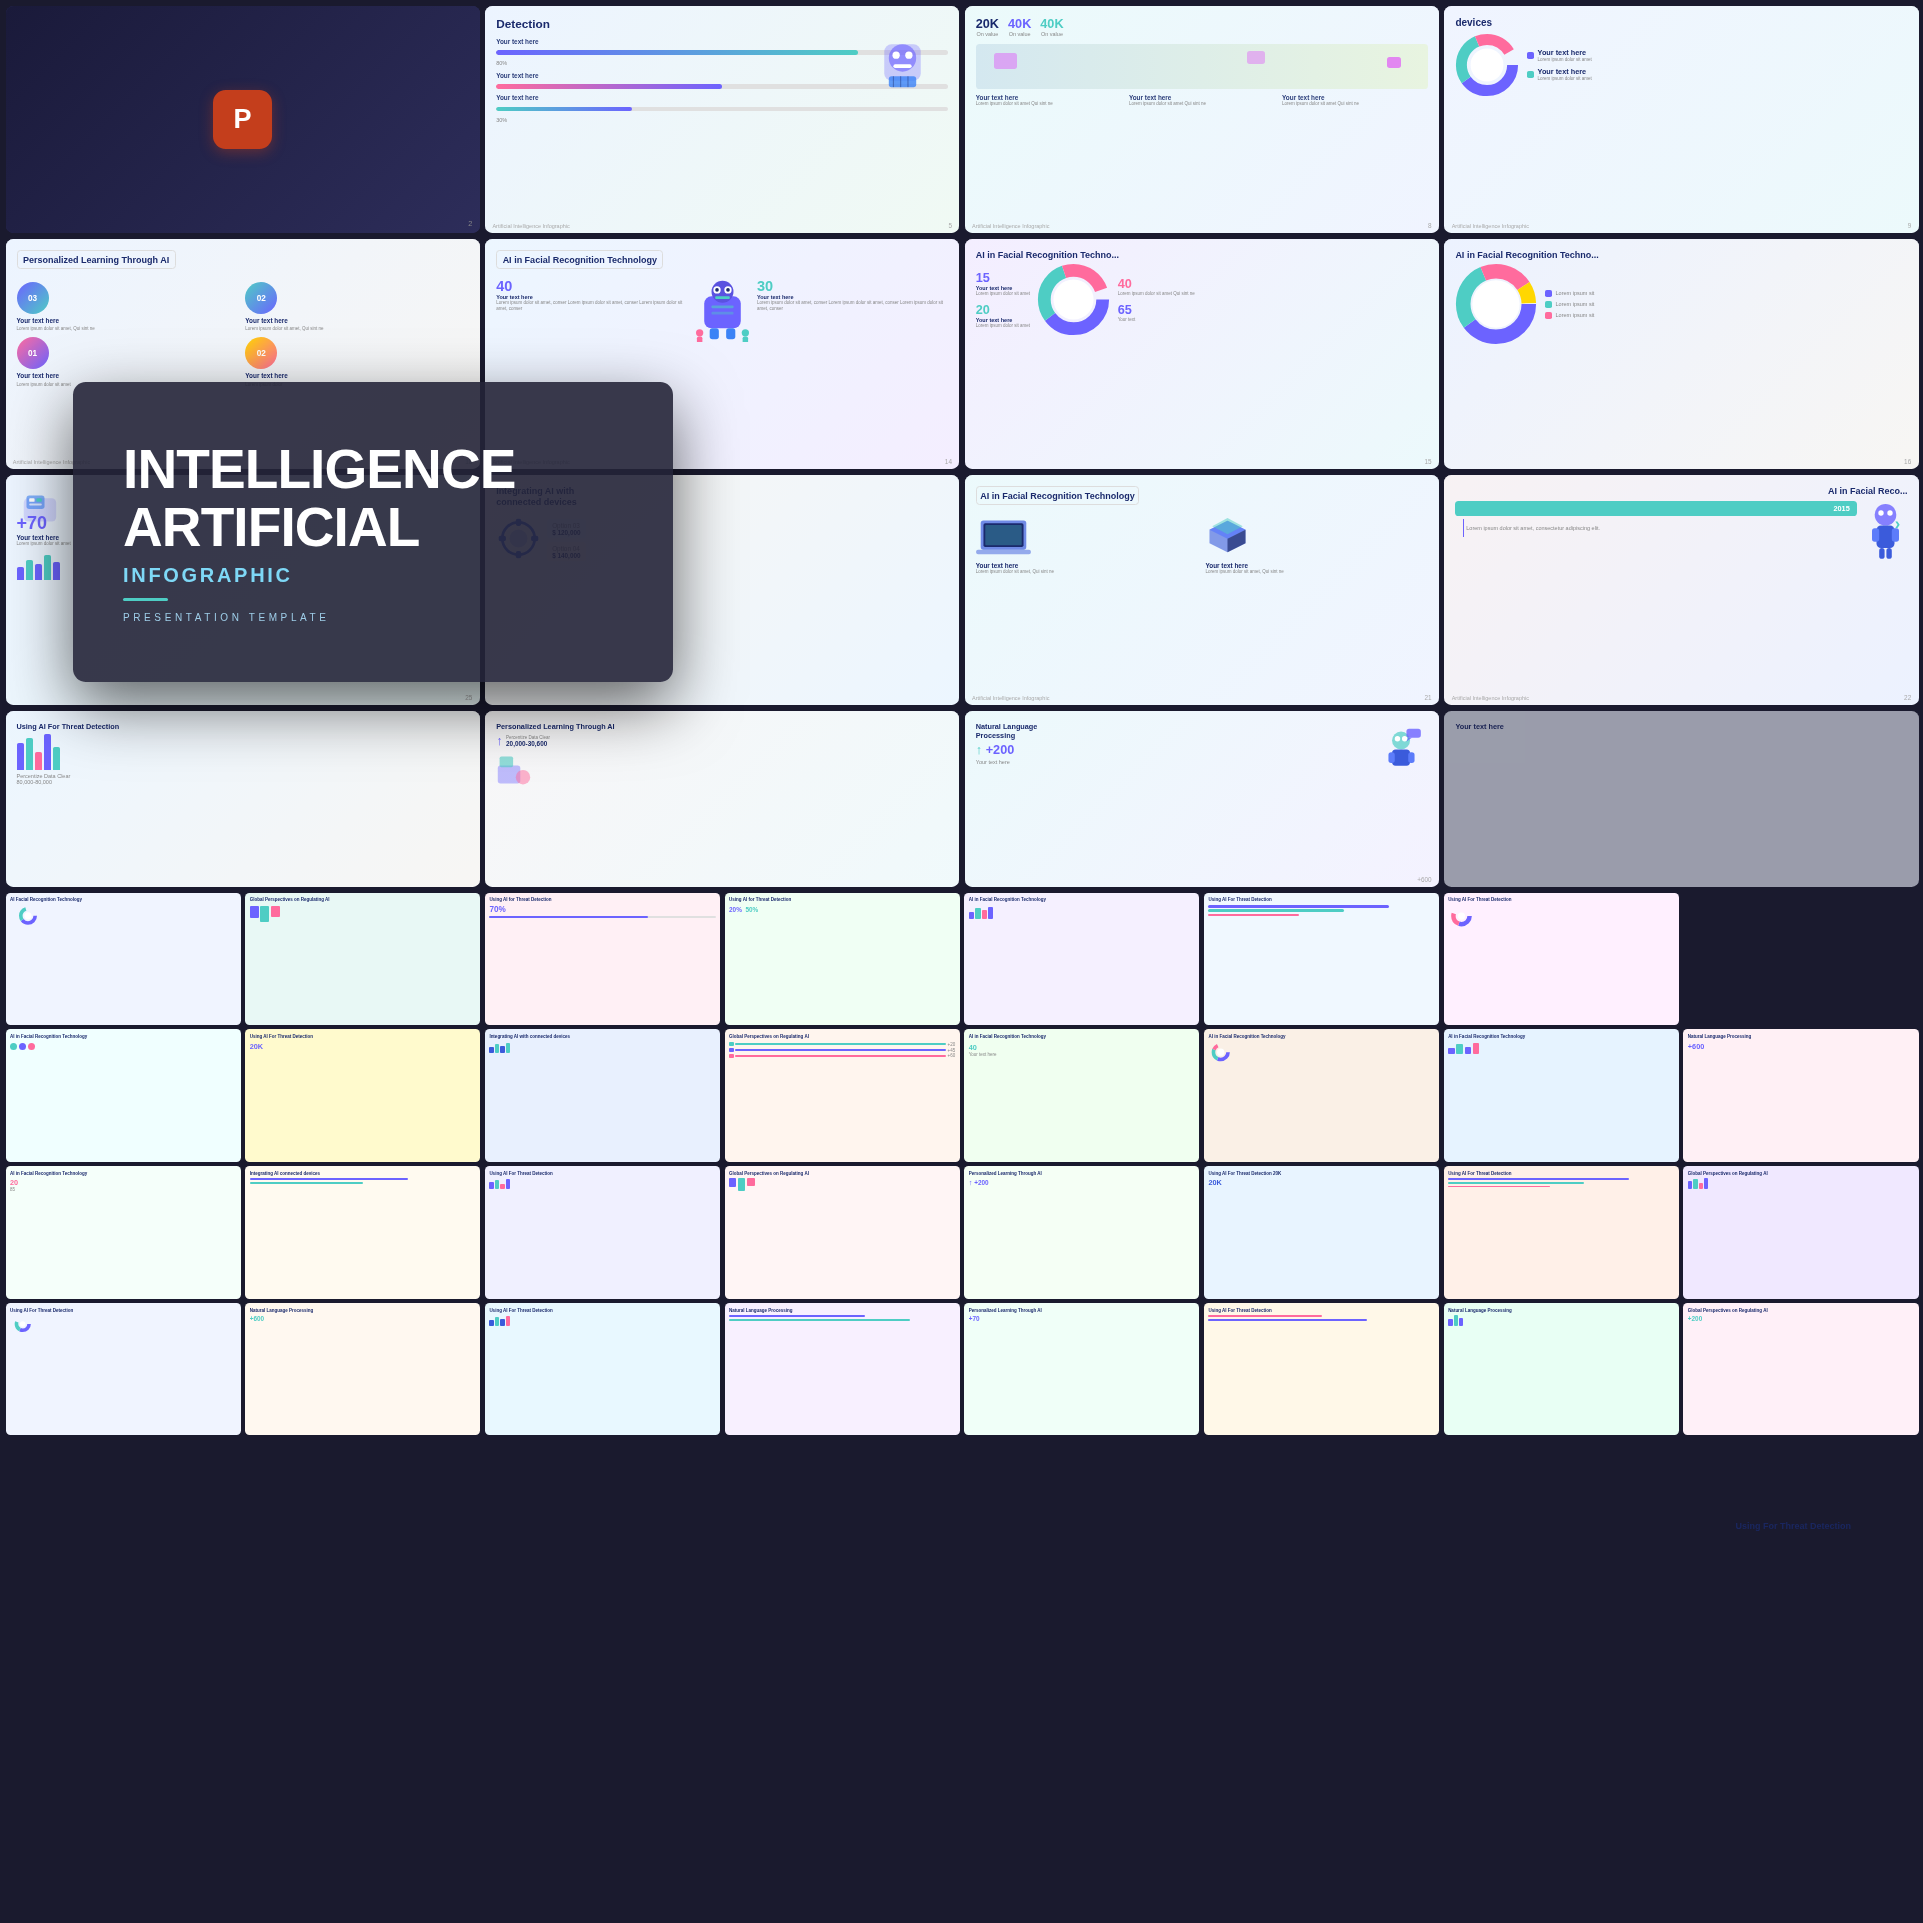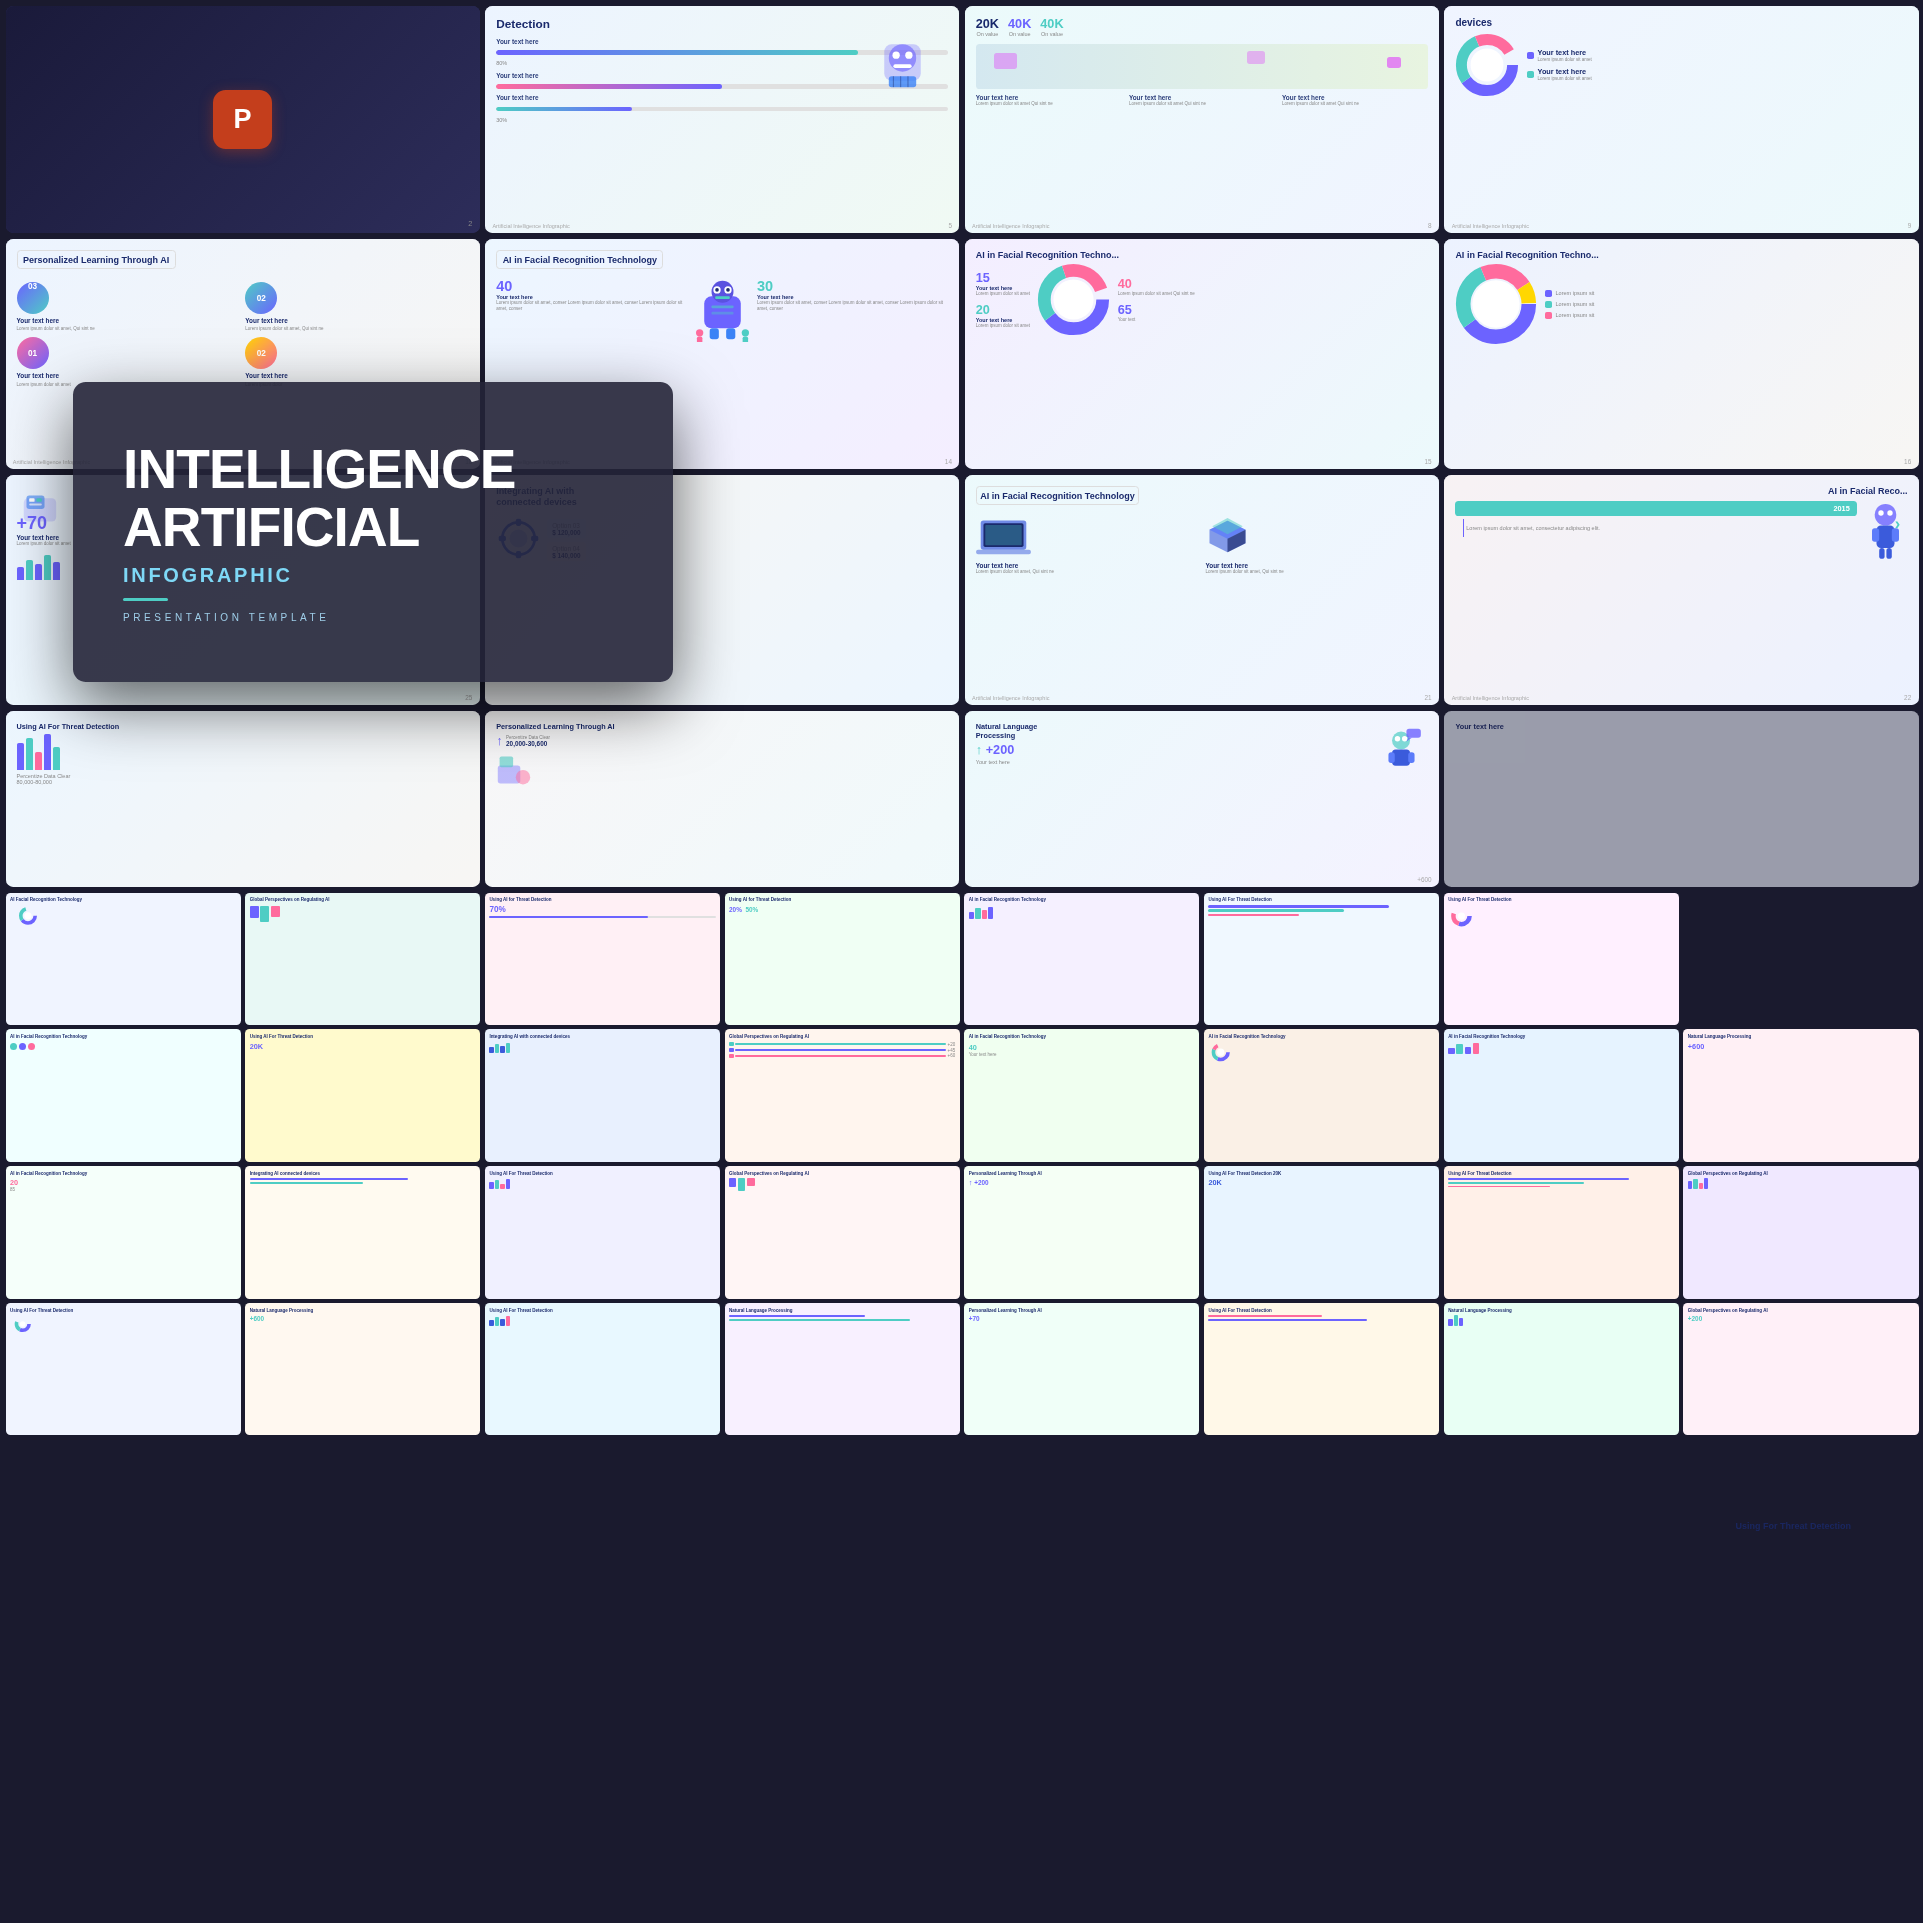--- a/index.html
+++ b/index.html
@@ -147,21 +147,21 @@
   </div>
 
   <div style="display:grid;grid-template-columns:repeat(4,1fr);gap:5.5px;padding:2.7px 5.5px 2.7px 5.5px;height:236px;">
 
     <div style="background:#f0f4ff;border-radius:7.3px;padding:11px;position:relative;overflow:hidden;">
       <div style="position:absolute;inset:0;background:linear-gradient(135deg,#e8f4ff,#fff8e8);opacity:0.5;"></div>
       <div style="position:relative;z-index:1;">
         <div style="font-size:9px;font-weight:800;color:#1a2a6c;margin-bottom:7.3px;border:0.9px solid #ddd;padding:3.6px 5.5px;border-radius:3.6px;display:inline-block;">Personalized Learning Through AI</div>
         <div style="display:grid;grid-template-columns:1fr 1fr;gap:5.5px;margin-top:5.5px;">
           <div style="display:flex;flex-direction:column;gap:2.7px;">
-            <div style="background:linear-gradient(135deg,#6c63ff,#4ecdc4);width:32px;height:32px;border-radius:50%;display:flex;justify-content:center;">
+            <div style="background:linear-gradient(135deg,#6c63ff,#4ecdc4);width:32px;height:32px;border-radius:50%;display:flex;align-items:center;justify-content:center;">
               <span style="color:white;font-size:8.2px;font-weight:700;">03</span>
             </div>
             <div style="font-size:6.4px;font-weight:600;color:#1a2a6c;">Your text here</div>
             <div style="font-size:4.5px;color:#888;line-height:1.2;">Lorem ipsum dolor sit amet, Qui sint ne</div>
           </div>
           <div style="display:flex;flex-direction:column;gap:2.7px;">
             <div style="background:linear-gradient(135deg,#4ecdc4,#6c63ff);width:32px;height:32px;border-radius:50%;display:flex;align-items:center;justify-content:center;">
               <span style="color:white;font-size:8.2px;font-weight:700;">02</span>
             </div>
             <div style="font-size:6.4px;font-weight:600;color:#1a2a6c;">Your text here</div>

